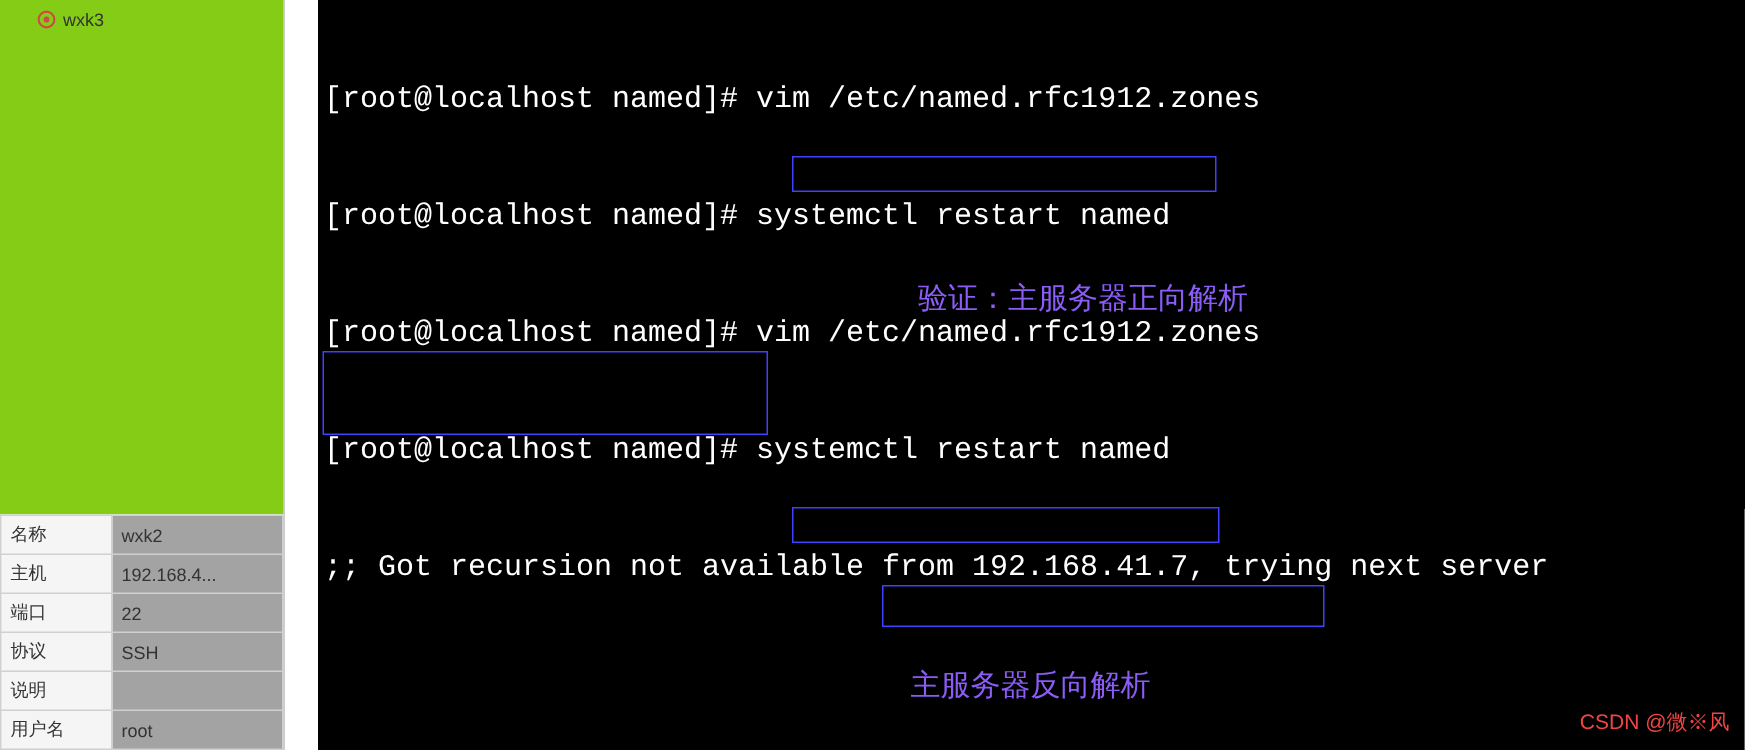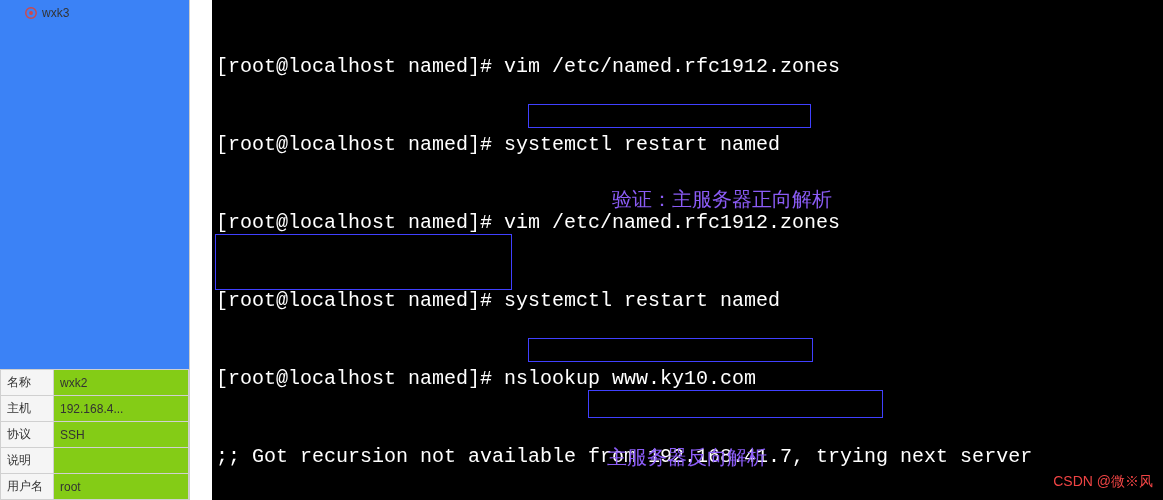--- a/index.html
+++ b/index.html
@@ -17,21 +17,21 @@
     width: 190px;
     height: 100%;
     background: #fff;
     display: flex;
     flex-direction: column;
     border-right: 1px solid #ccc;
   }
   .tree {
     flex: 1;
     padding: 4px;
-    background: #3b82f6;
+    background: #84cc16;
   }
   .tree-item {
     display: flex;
     align-items: center;
     gap: 4px;
     padding: 2px 4px 2px 20px;
     font-size: 12px;
     color: #333;
   }
   .tree-icon {
@@ -49,24 +49,24 @@
   .props table {
     width: 100%;
     border-collapse: collapse;
   }
   .props th, .props td {
     border: 1px solid #d0d0d0;
     padding: 4px 6px;
     text-align: left;
     font-weight: normal;
     color: #333;
-    background: #84cc16;
+    background: #a3a3a3;
   }
   .props th {
-    width: 53px;
+    width: 74px;
     background: #f5f5f5;
   }
   .terminal {
     flex: 1;
     background: #000;
     color: #fff;
     font-family: "Consolas", "Courier New", monospace;
     font-size: 20px;
     line-height: 26px;
     padding: 2px 4px;
@@ -117,20 +117,24 @@
       <tbody>
           <tr>
             <th>名称</th>
             <td>wxk2</td>
           </tr>
       <tr>
             <th>主机</th>
             <td>192.168.4...</td>
           </tr>
       <tr>
+            <th>端口</th>
+            <td>22</td>
+          </tr>
+      <tr>
             <th>协议</th>
             <td>SSH</td>
           </tr>
       <tr>
             <th>说明</th>
             <td></td>
           </tr>
       <tr>
             <th>用户名</th>
             <td>root</td>
@@ -138,21 +142,20 @@
     </tbody>
       </table>
   </div>
 </div>
 
 <div class="terminal">
   <div class="t-line">[root@localhost named]# vim /etc/named.rfc1912.zones</div>
   <div class="t-line">[root@localhost named]# systemctl restart named</div>
   <div class="t-line">[root@localhost named]# vim /etc/named.rfc1912.zones</div>
   <div class="t-line">[root@localhost named]# systemctl restart named</div>
-  <div class="t-line">[root@localhost named]# nslookup www.ky10.com</div>
   <div class="t-line">;; Got recursion not available from 192.168.41.7, trying next server</div>
   
   
   <div class="t-line"></div>
   
   
   
   <div class="t-line"></div>
   
   

